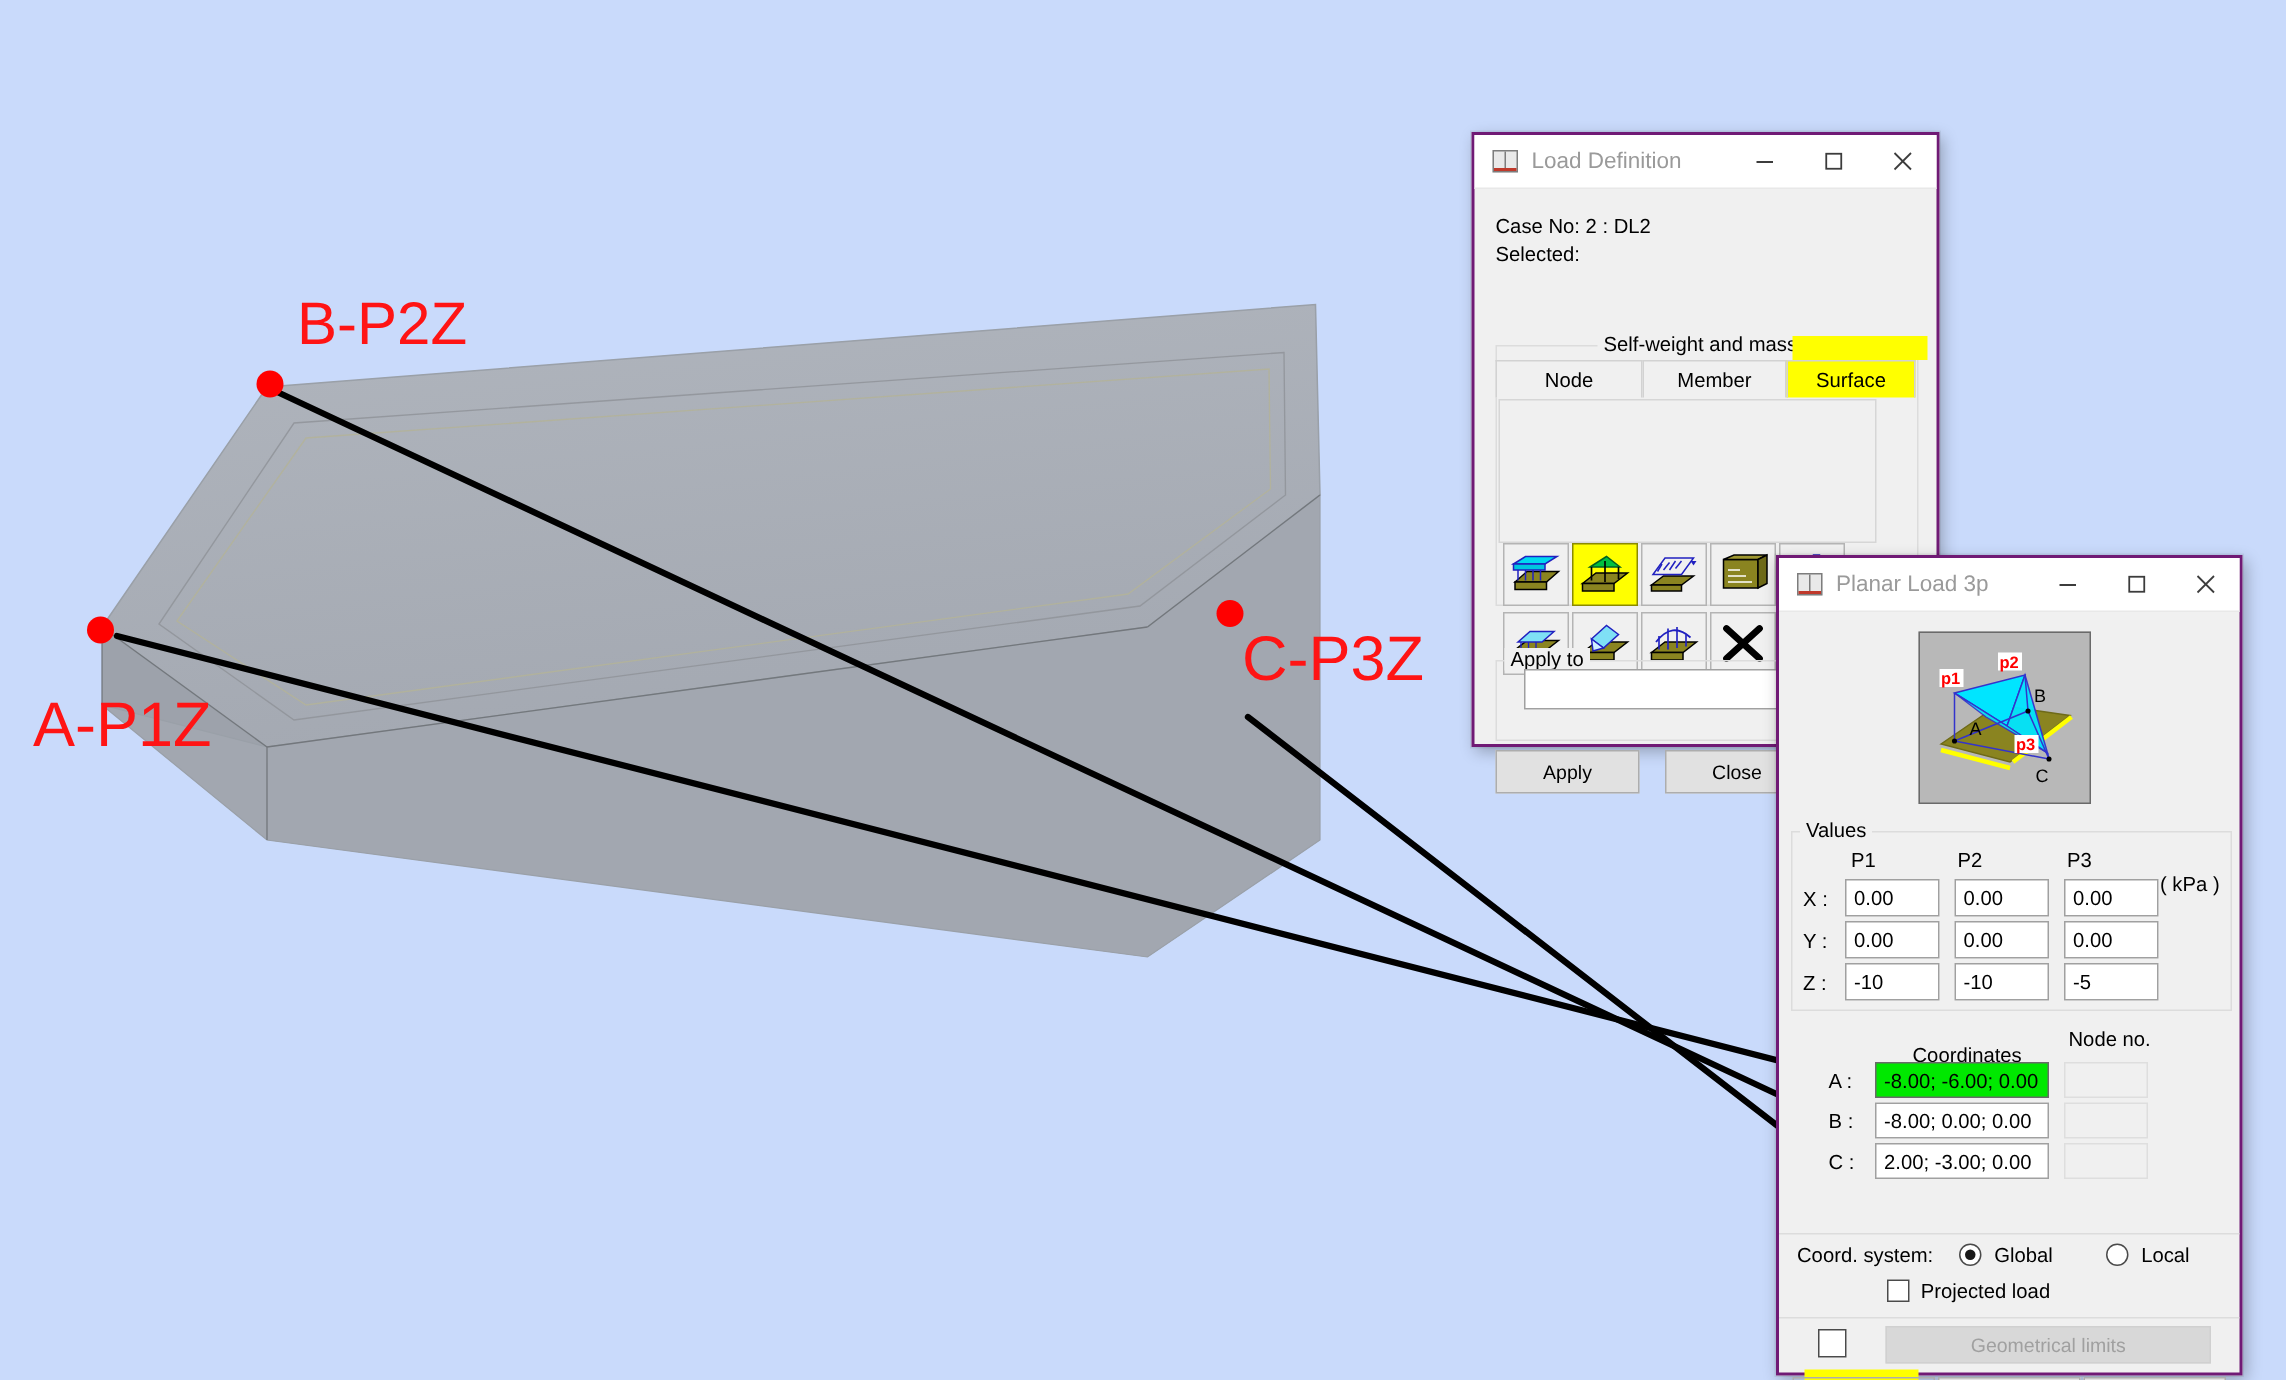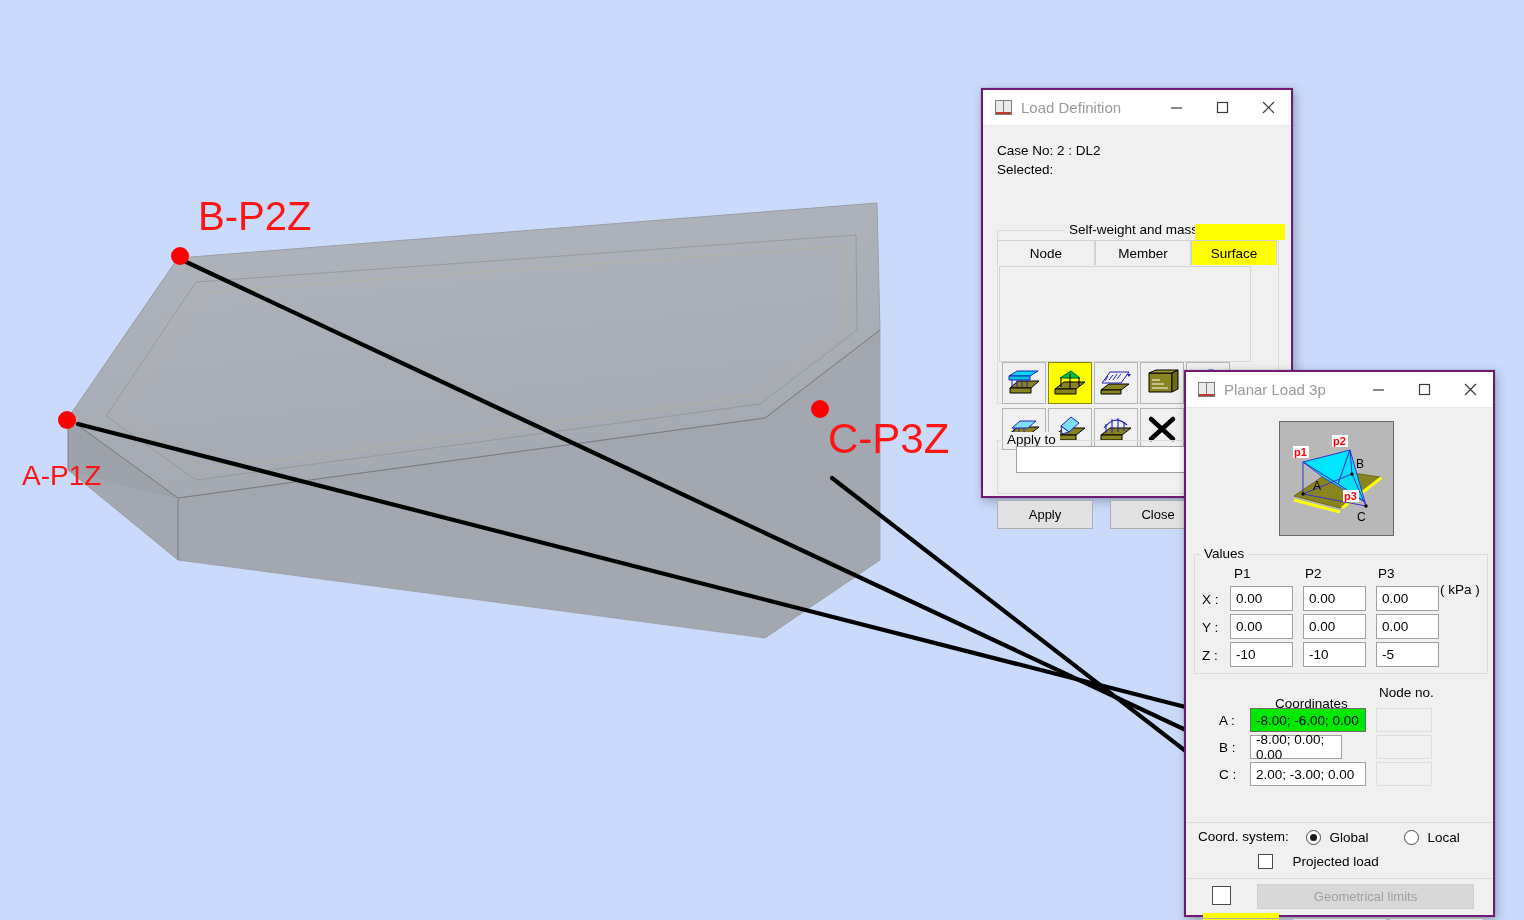--- a/index.html
+++ b/index.html
@@ -10,21 +10,21 @@
   }
 
   
   #viewport{position:absolute;left:0;top:0;width:1524px;height:920px;background:#c9daFb;}
   #viewport svg{display:block;}
 
   .anno-label{
     position:absolute;color:#ff1414;font-family:"Liberation Sans",sans-serif;
     font-weight:400;white-space:nowrap;line-height:1;
   }
-  #label-a{left:22px;top:462px;font-size:28px;}
+  #label-a{left:22px;top:462px;font-size:42px;}
   #label-b{left:198px;top:196px;font-size:40px;}
   #label-c{left:828px;top:418px;font-size:42px;}
 
   
   .dialog{position:absolute;background:#f0f0f0;border:2px solid #701a75;
           box-shadow:0 0 0 1px rgba(0,0,0,.06), 2px 3px 10px rgba(0,0,0,.28);}
   .titlebar{height:35px;background:#ffffff;display:flex;align-items:center;
             border-bottom:1px solid #e8e8e8;}
   .title-icon{width:17px;height:15px;margin-left:12px;margin-right:9px;position:relative;
               background:#e9e9e9;border:1px solid #7d7d7d;box-sizing:border-box;}
@@ -372,40 +372,40 @@
     <div class="tfield" style="position:absolute;left:190px;top:234px;width:63px;height:25px;">-5</div>
 
     <div class="lbl" style="position:absolute;left:72px;top:288px;margin-left:17px;">Coordinates</div>
     <div class="lbl" style="position:absolute;left:193px;top:277px;">Node no.</div>
 
     <div class="lbl" style="position:absolute;left:33px;top:305px;">A :</div>
     <div class="tfield green" style="position:absolute;left:64px;top:300px;width:116px;height:24px;">-8.00; -6.00; 0.00</div>
     <div class="tfield disabled" style="position:absolute;left:190px;top:300px;width:56px;height:24px;"></div>
 
     <div class="lbl" style="position:absolute;left:33px;top:332px;">B :</div>
-    <div class="tfield" style="position:absolute;left:64px;top:327px;width:92px;height:24px;">-8.00; 0.00; 0.00</div>
+    <div class="tfield" style="position:absolute;left:64px;top:327px;width:116px;height:24px;text-align:center;">-8.00; 0.00; 0.00</div>
     <div class="tfield disabled" style="position:absolute;left:190px;top:327px;width:56px;height:24px;"></div>
 
     <div class="lbl" style="position:absolute;left:33px;top:359px;">C :</div>
     <div class="tfield" style="position:absolute;left:64px;top:354px;width:116px;height:24px;">2.00; -3.00; 0.00</div>
     <div class="tfield disabled" style="position:absolute;left:190px;top:354px;width:56px;height:24px;"></div>
 
     <div style="position:absolute;left:0;top:414px;width:307px;height:1px;background:#dcdcdc;"></div>
     <div class="lbl" style="position:absolute;left:12px;top:421px;">Coord. system:</div>
     <div style="position:absolute;left:120px;top:420px;">
       <span class="radio on"></span>
       <span class="lbl" style="margin-left:4px;">Global</span>
     </div>
     <div style="position:absolute;left:218px;top:420px;">
       <span class="radio"></span>
       <span class="lbl" style="margin-left:4px;">Local</span>
     </div>
     <div style="position:absolute;left:72px;top:444px;">
       <span class="cbox"></span>
-      <span class="lbl" style="margin-left:15px;">Projected load</span>
+      <span class="lbl" style="margin-left:3px;">Projected load</span>
     </div>
 
     <div style="position:absolute;left:0;top:470px;width:307px;height:1px;background:#dcdcdc;"></div>
 
     <div style="position:absolute;left:26px;top:478px;">
       <span class="cbox" style="width:19px;height:19px;"></span>
     </div>
     <div class="btn disabled" style="position:absolute;left:71px;top:476px;width:217px;height:25px;">
       <span>Geometrical limits</span>
     </div>

